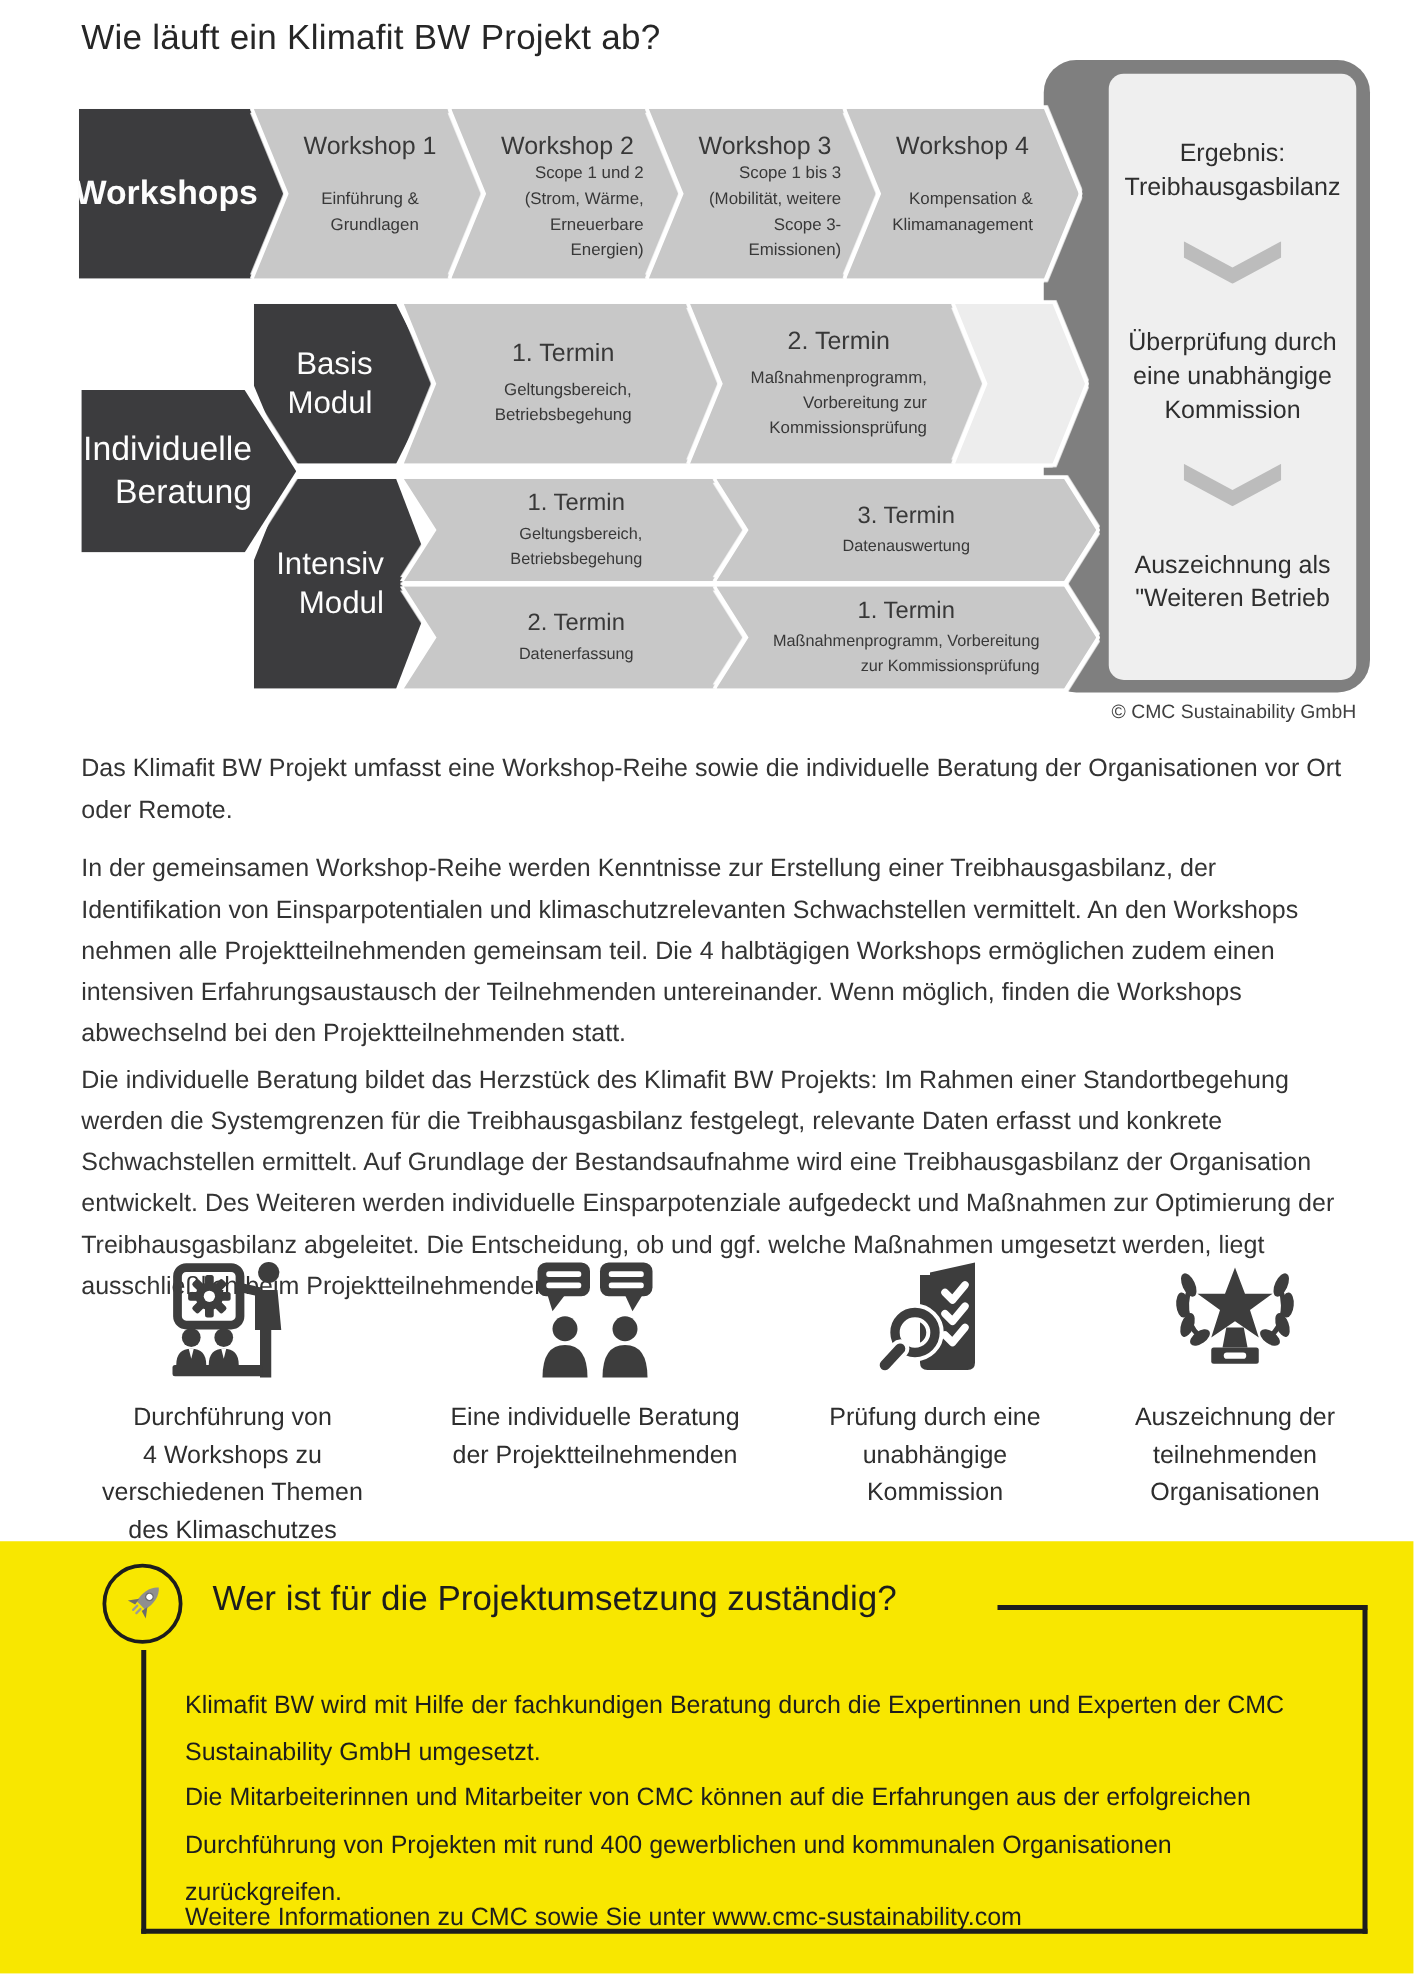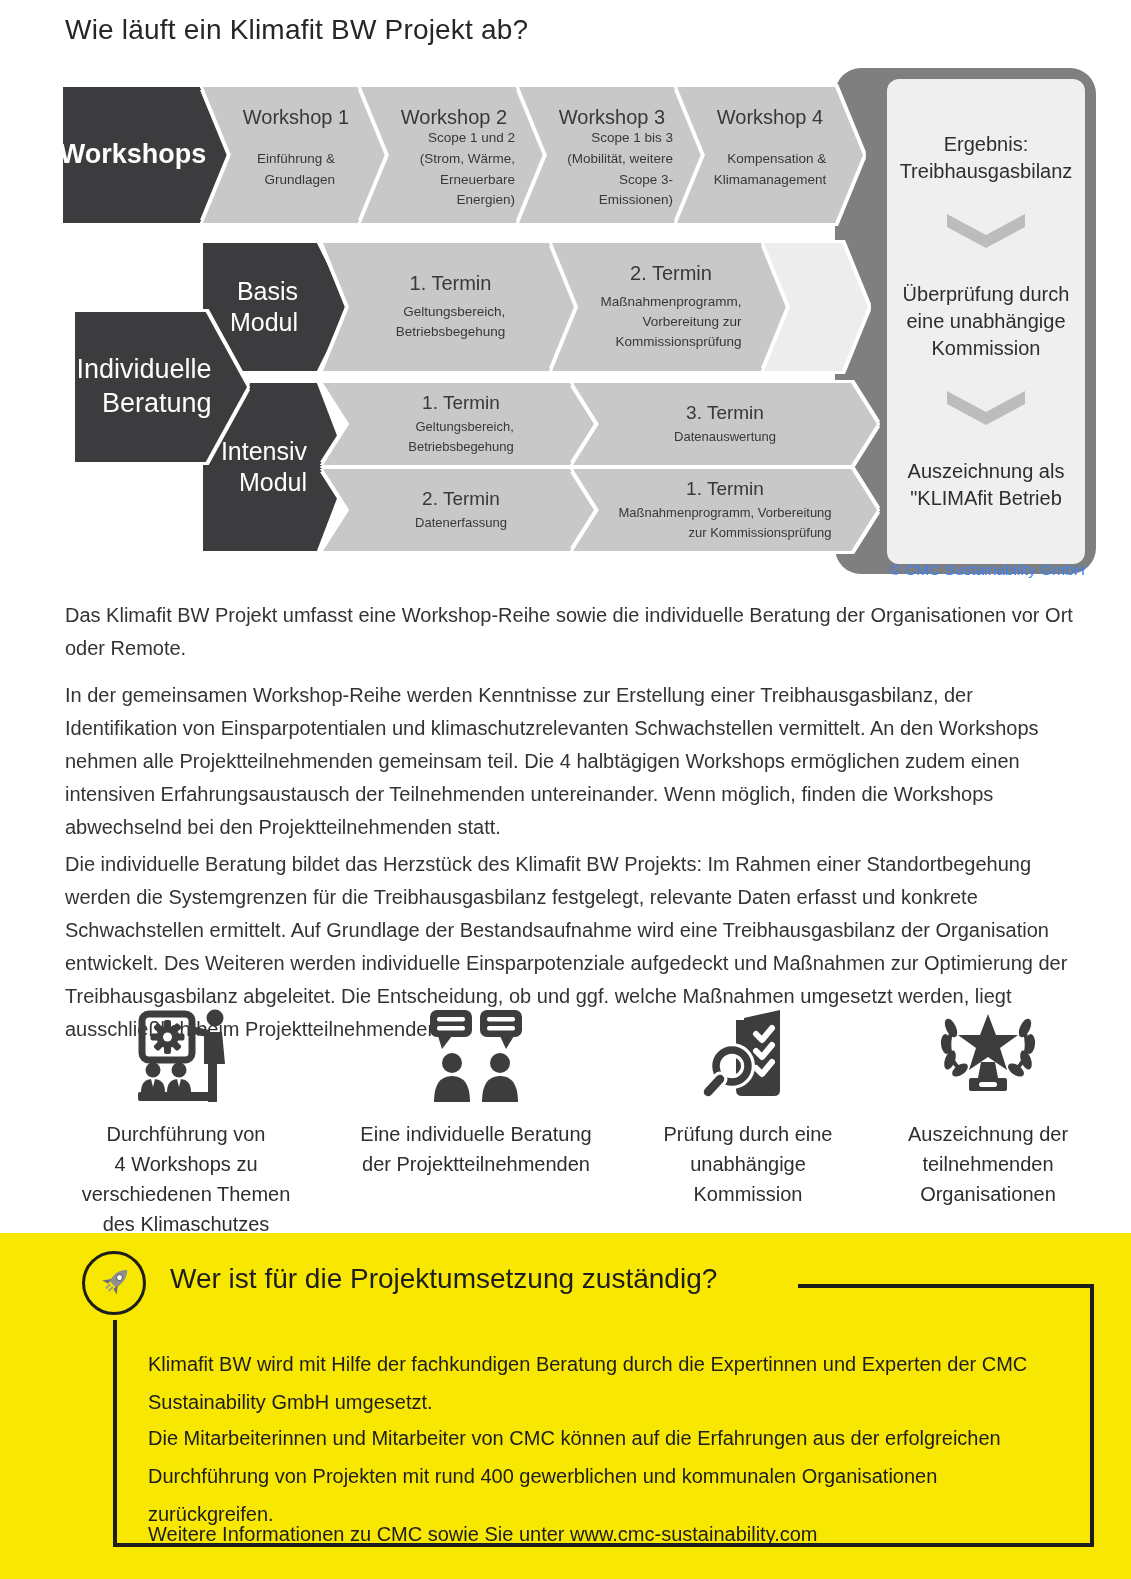--- a/index.html
+++ b/index.html
@@ -41,28 +41,28 @@
   .chev-title { font-size:20px; color:#383838; }
   .ws-sub { height:70px; margin-top:6px; display:flex; flex-direction:column;
     justify-content:center; font-size:13.5px; line-height:1.55; }
   .t-sub { margin-top:7px; font-size:13.5px; line-height:1.5; }
   .sm .chev-title { font-size:19px; }
   .sm .t-sub { margin-top:3px; font-size:13px; }
   .pad-ws  .shape { padding:0 32px; }
   .pad-lab .shape { padding:0 32px 0 8px; }
 
   
-  .panel-outer { position:absolute; left:835px; top:68px; width:261px; height:506px;
+  .panel-outer { position:absolute; left:835px; top:48px; width:261px; height:506px;
     background:#7f7f7f; border-radius:26px; }
   .panel-inner { position:absolute; left:52px; top:11px; width:198px; height:485px;
     background:#efefef; border-radius:12px; display:flex; flex-direction:column;
     align-items:center; justify-content:center; gap:29px; text-align:center; }
   .panel-step { font-size:20px; line-height:1.35; color:#2e2e2e; }
   .copyright { position:absolute; left:805px; top:561px; width:280px;
-    text-align:right; font-size:15.5px; color:#3b82f6; }
+    text-align:right; font-size:15.5px; color:#404040; }
 
   
   .para { position:absolute; left:65px; width:1008px; font-size:20px;
     line-height:33px; color:#333; }
   .p1 { top:579px; } .p2 { top:659px; } .p3 { top:828px; }
 
   
   .feature { position:absolute; top:1000px; width:262px; display:flex;
     flex-direction:column; align-items:center; }
   .f1 { left:55px; } .f2 { left:345px; } .f3 { left:617px; } .f4 { left:857px; }
@@ -107,21 +107,21 @@
         </span>
         <div class="panel-step pre">Überprüfung durch
 eine unabhängige
 Kommission</div>
         <span>
           <svg width="78" height="34" viewBox="0 0 78 34">
               <polygon points="0,0 39,21 78,0 78,13 39,34 0,13" fill="#bcbcbc"></polygon>
             </svg>
         </span>
         <div class="panel-step pre">Auszeichnung als
-"KLIMAfit Betrieb</div>
+"Weiteren Betrieb</div>
       </div>
     </div>
 
     <div class="chev" style="left:63px; top:87px; width:166px; height:136px;font-weight:bold;">
       <div class="shape dark cp-flat83" style="padding-right:26px;">
         <div class="label-lg">Workshops</div>
       </div>
     </div>
 
     <div class="chev pad-ws" style="left:203px; top:87px; width:186px; height:136px;">
@@ -206,21 +206,21 @@
       </div>
     </div>
     <div class="chev sm" style="left:573px; top:469px; width:304px; height:82px;">
       <div class="shape light cp-nt-i3" style="padding:0 30px;">
         <div class="chev-title">1. Termin</div>
         <div class="t-sub pre">Maßnahmenprogramm, Vorbereitung
 zur Kommissionsprüfung</div>
       </div>
     </div>
 
-    <div class="chev" style="left:75px; top:312px; width:172px; height:150px; z-index:5;">
+    <div class="chev" style="left:65px; top:312px; width:172px; height:130px; z-index:5;">
       <div class="shape dark cp-flat76" style="padding-right:34px;">
         <div class="label-lg pre">Individuelle
 Beratung</div>
       </div>
     </div>
 
     <div class="copyright">© CMC Sustainability GmbH</div>
   </div>
 
   <p class="para p1">Das Klimafit BW Projekt umfasst eine Workshop-Reihe sowie die individuelle Beratung der Organisationen vor Ort oder Remote.</p>

